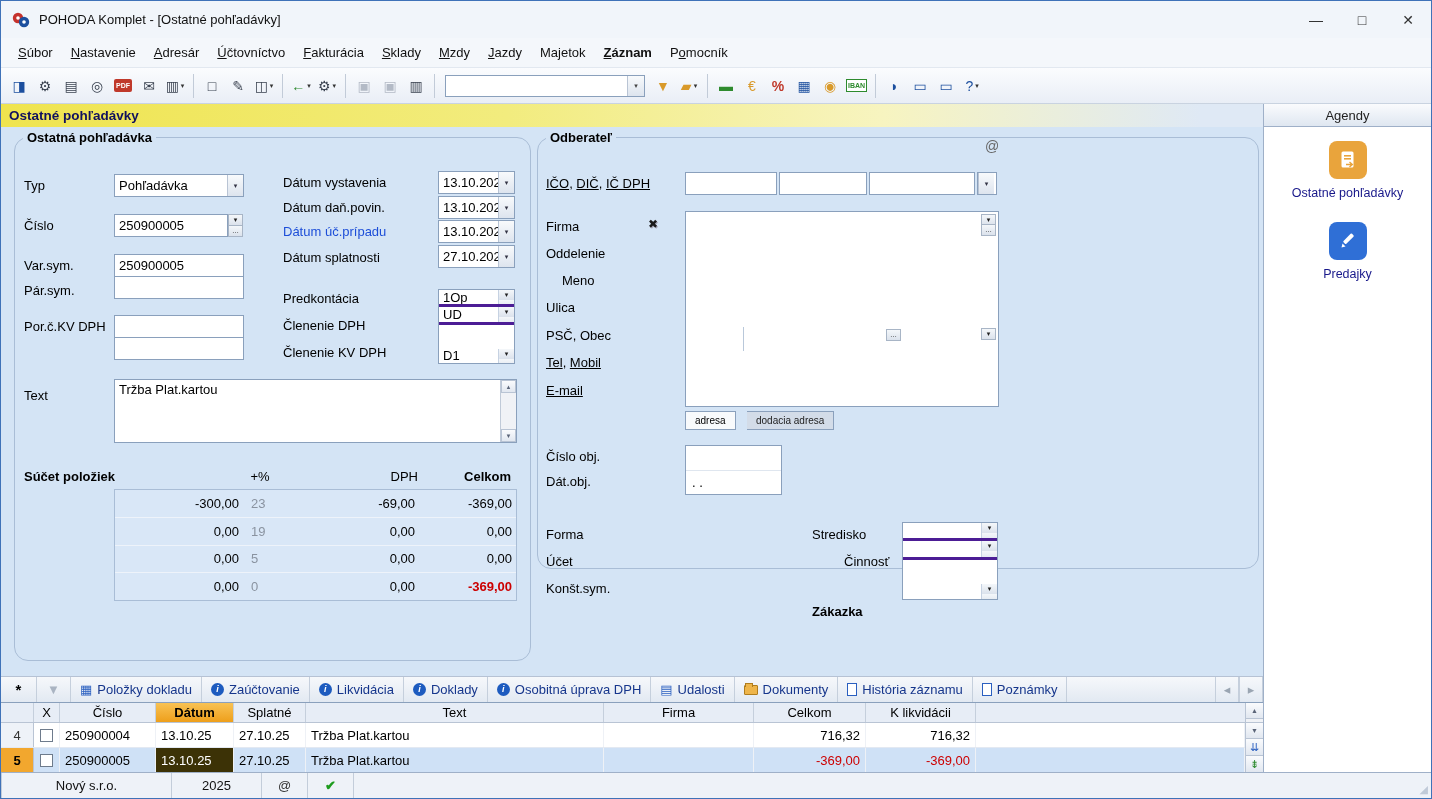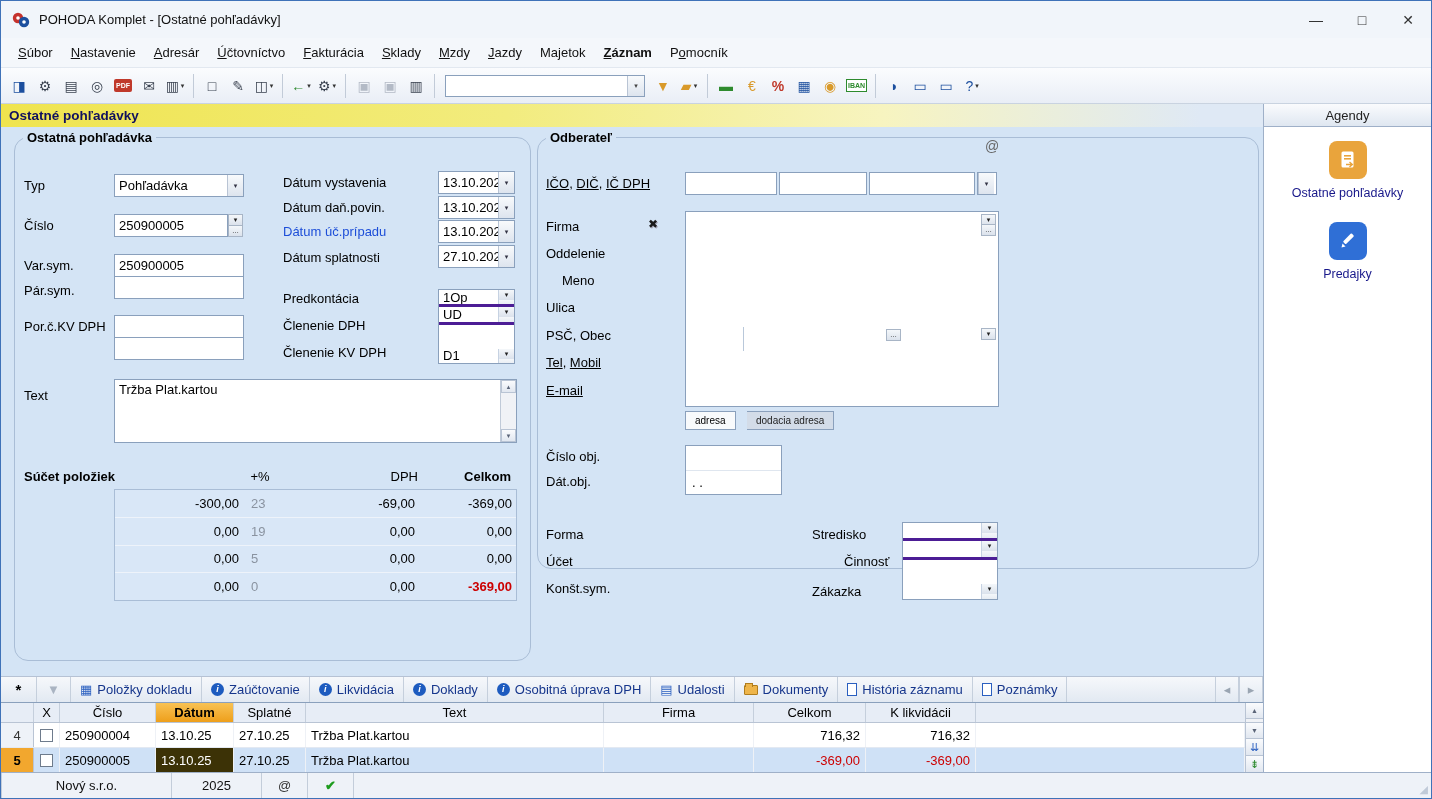--- a/index.html
+++ b/index.html
@@ -454,21 +454,21 @@
             <div class="abs" style="left:0;top:24px;width:100%;height:1px;background:#dfe6ef;"></div>
             <div class="abs" style="left:6px;top:29px;">. .</div>
           </div>
 
           <span class="lbl" style="left:8px;top:389px;">Forma</span>
           <span class="lbl" style="left:8px;top:416px;">Účet</span>
           <span class="lbl" style="left:8px;top:443px;">Konšt.sym.</span>
 
           <span class="lbl" style="left:274px;top:389px;">Stredisko</span>
           <span class="lbl" style="left:274px;top:416px;margin-left:32px;">Činnosť</span>
-          <span class="lbl" style="left:274px;top:446px;">Zákazka</span>
+          <span class="lbl" style="left:274px;top:466px;font-weight:bold;">Zákazka</span>
           <div class="rowbox" style="left:364px;top:384px;width:96px;height:78px;">
             <div class="rrow">
               <span class="rval"></span>
               <div class="btncol">
                   <div class="mini">▾</div>
                   <div class="mini">…</div>
                 </div>
             </div>
             <div class="rrow">
               <span class="rval"></span>

